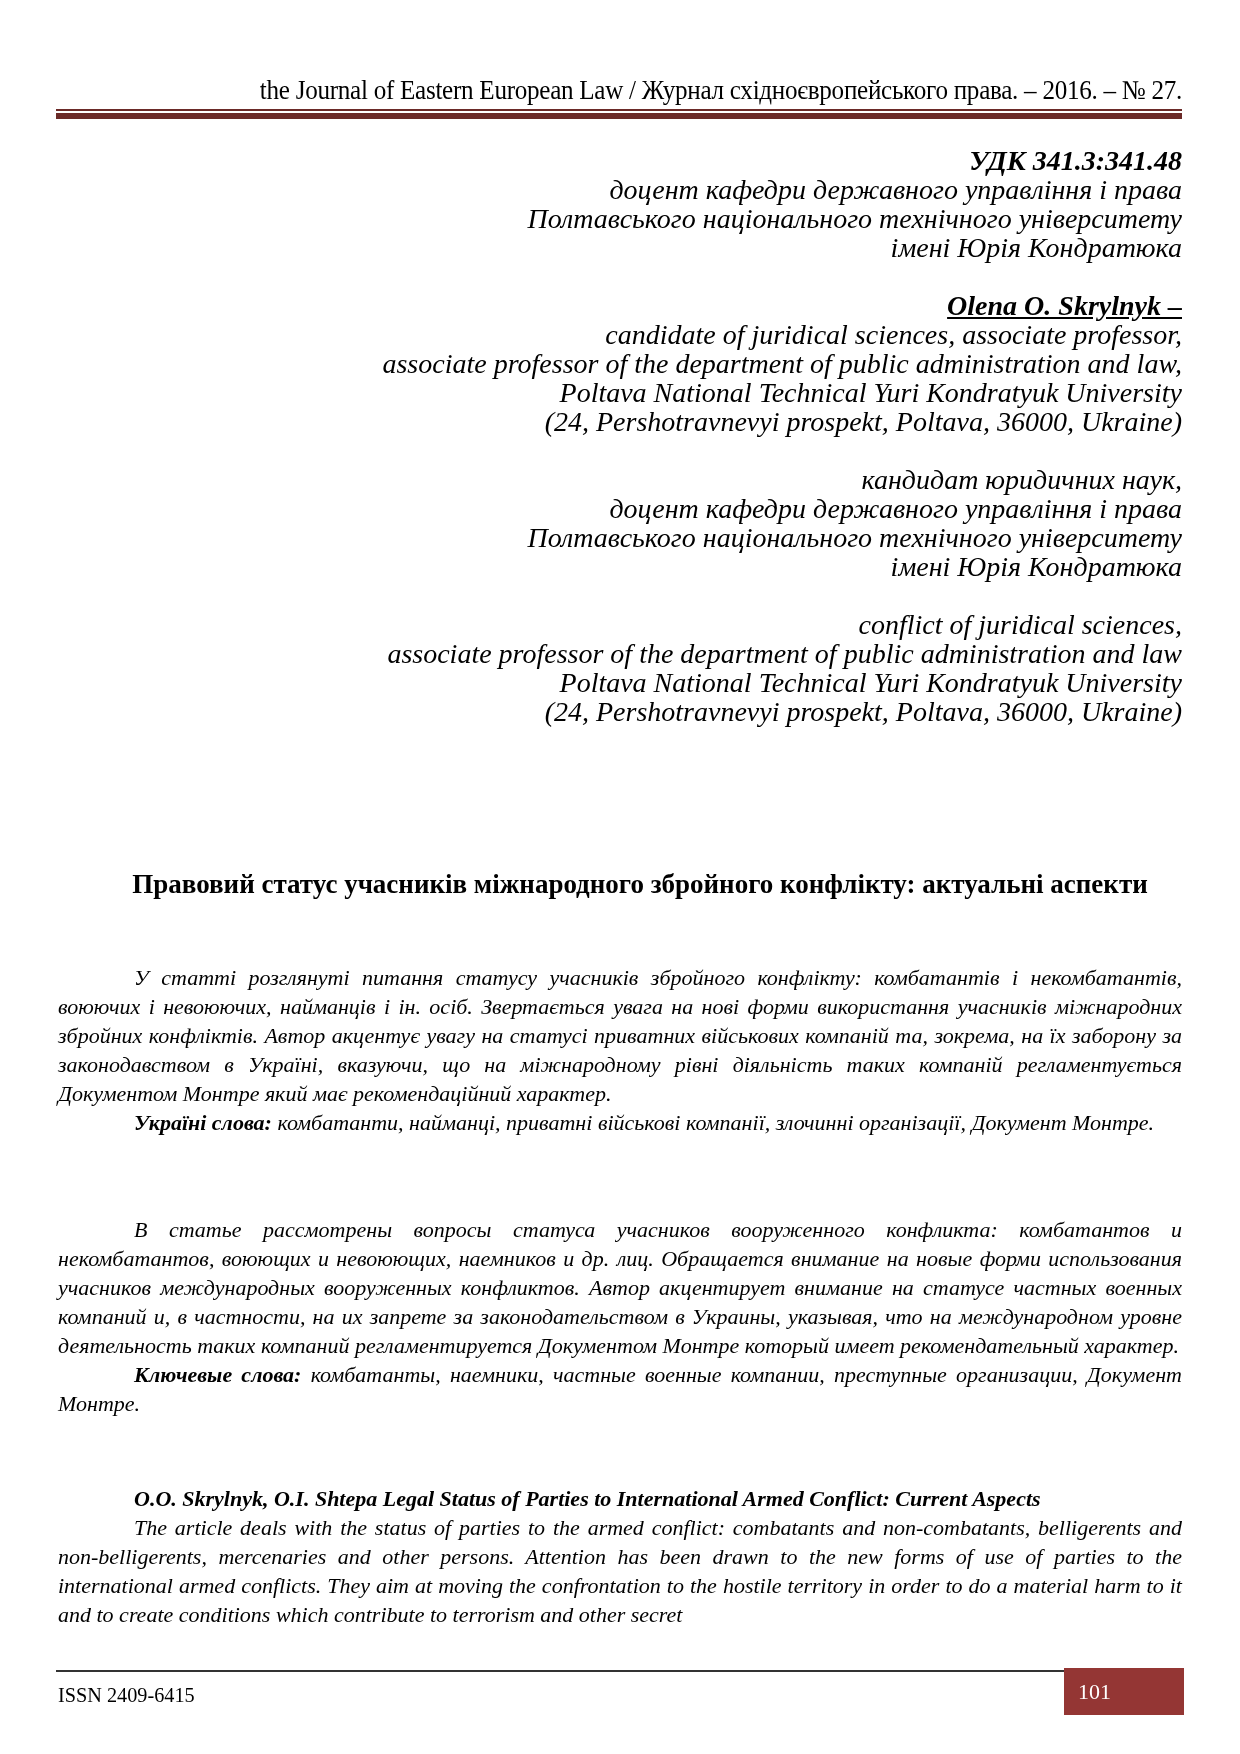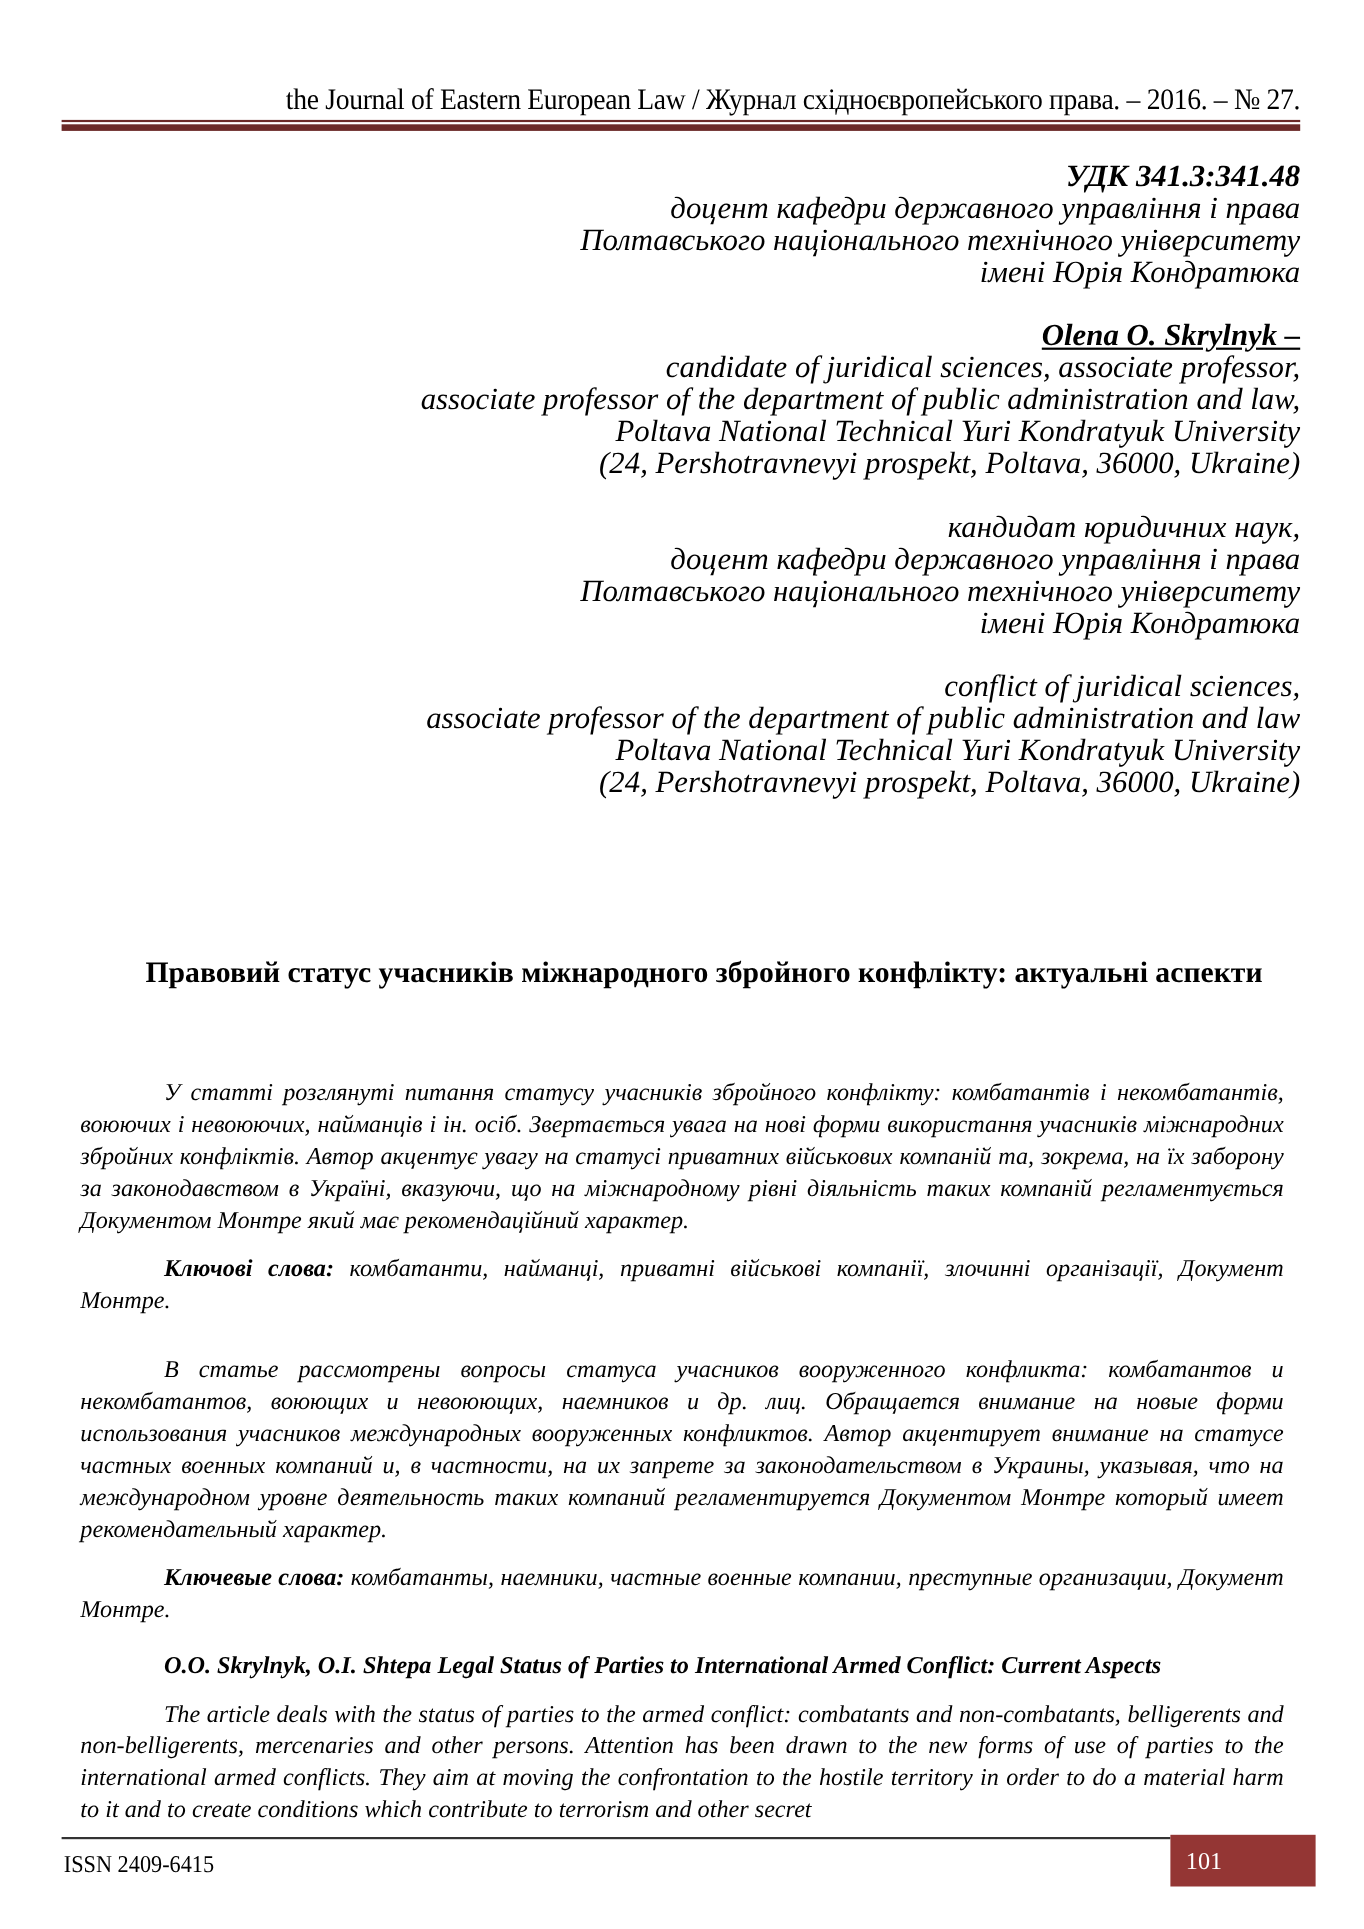--- a/index.html
+++ b/index.html
@@ -17,31 +17,31 @@
   .authors .udk { font-weight: bold; }
   .authors .name { font-weight: bold; text-decoration: underline; }
   .authors .gap { height: 29px; }
   .authors .en { font-family: "Liberation Serif", serif; }
 
   .title { position: absolute; left: 120px; right: 80px; top: 868px; text-align: center;
     font-weight: bold; font-size: 27px; line-height: 32px; }
 
   .abstract { position: absolute; left: 58px; right: 58px; font-style: italic;
     font-size: 22px; line-height: 29px; text-align: justify; }
-  .abstract p { margin: 15px; text-indent: 76px; }
+  .abstract p { margin: 0; text-indent: 76px; }
   .abstract .kw-label { font-weight: bold; }
   .abs-ua { top: 963px; }
   .abs-ru { top: 1215px; }
   .abs-en { top: 1484px; }
   .abs-en .en-title { font-weight: bold; text-indent: 76px; }
 
   .footer-line { position: absolute; left: 56px; width: 1008px; top: 1670px; height: 2px; background: #333; }
   .issn { position: absolute; left: 58px; top: 1681px; font-size: 22px; line-height: 28px;
     transform: scaleX(0.92); transform-origin: left center; }
-  .page-box { position: absolute; left: 1064px; top: 1668px; width: 132px; height: 47px;
+  .page-box { position: absolute; left: 1064px; top: 1668px; width: 120px; height: 47px;
     background: #943634; color: #ffffff; font-size: 22px; line-height: 47px; }
   .page-box span { display: inline-block; padding-left: 14px; }
 </style>
 </head>
 <body>
 
 <div class="running-head">the Journal of Eastern European Law / Журнал східноєвропейського права. – 2016. – № 27.</div>
 <div class="rule-thin"></div>
 <div class="rule-thick"></div>
 
@@ -77,21 +77,21 @@
     <div>associate professor of the department of public administration and law</div>
     <div>Poltava National Technical Yuri Kondratyuk University</div>
     <div>(24, Pershotravnevyi prospekt, Poltava, 36000, Ukraine)</div>
   </div>
 </div>
 
 <h1 class="title" style="margin:0;text-align:center;">Правовий статус учасників міжнародного збройного конфлікту: актуальні аспекти</h1>
 
 <div class="abstract abs-ua">
   <p>У статті розглянуті питання статусу учасників збройного конфлікту: комбатантів і некомбатантів, воюючих і невоюючих, найманців і ін. осіб. Звертається увага на нові форми використання учасників міжнародних збройних конфліктів. Автор акцентує увагу на статусі приватних військових компаній та, зокрема, на їх заборону за законодавством в Україні, вказуючи, що на міжнародному рівні діяльність таких компаній регламентується Документом Монтре який має рекомендаційний характер.</p>
-  <p><span class="kw-label">Ключові слова:</span><span> комбатанти, найманці, приватні військові компанії, злочинні організації, Документ Монтре.</span></p>
+  <p><span class="kw-label">Україні слова:</span><span> комбатанти, найманці, приватні військові компанії, злочинні організації, Документ Монтре.</span></p>
 </div>
 
 <div class="abstract abs-ru">
   <p>В статье рассмотрены вопросы статуса учасников вооруженного конфликта: комбатантов и некомбатантов, воюющих и невоюющих, наемников и др. лиц. Обращается внимание на новые форми использования учасников международных вооруженных конфликтов. Автор акцентирует внимание на статусе частных военных компаний и, в частности, на их запрете за законодательством в Украины, указывая, что на международном уровне деятельность таких компаний регламентируется Документом Монтре который имеет рекомендательный характер.</p>
   <p><span class="kw-label">Ключевые слова:</span><span> комбатанты, наемники, частные военные компании, преступные организации, Документ Монтре.</span></p>
 </div>
 
 <div class="abstract abs-en">
   <p class="en-title">O.O. Skrylnyk, O.I. Shtepa Legal Status of Parties to International Armed Conflict: Current Aspects</p>
   <p>The article deals with the status of parties to the armed conflict: combatants and non-combatants, belligerents and non-belligerents, mercenaries and other persons. Attention has been drawn to the new forms of use of parties to the international armed conflicts. They aim at moving the confrontation to the hostile territory in order to do a material harm to it and to create conditions which contribute to terrorism and other secret</p>

